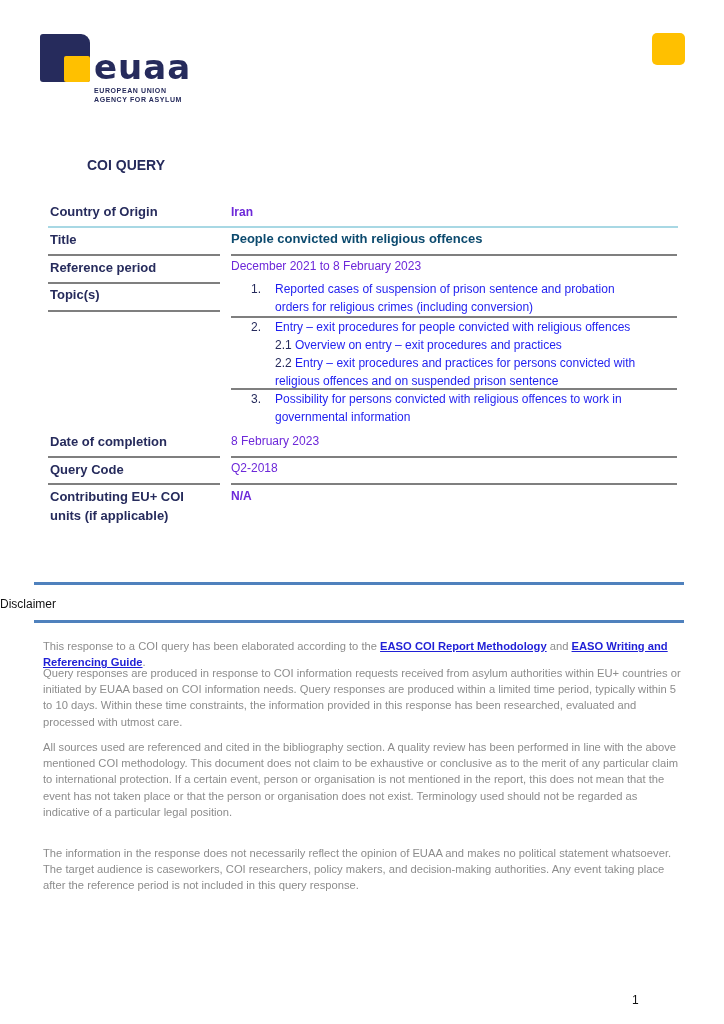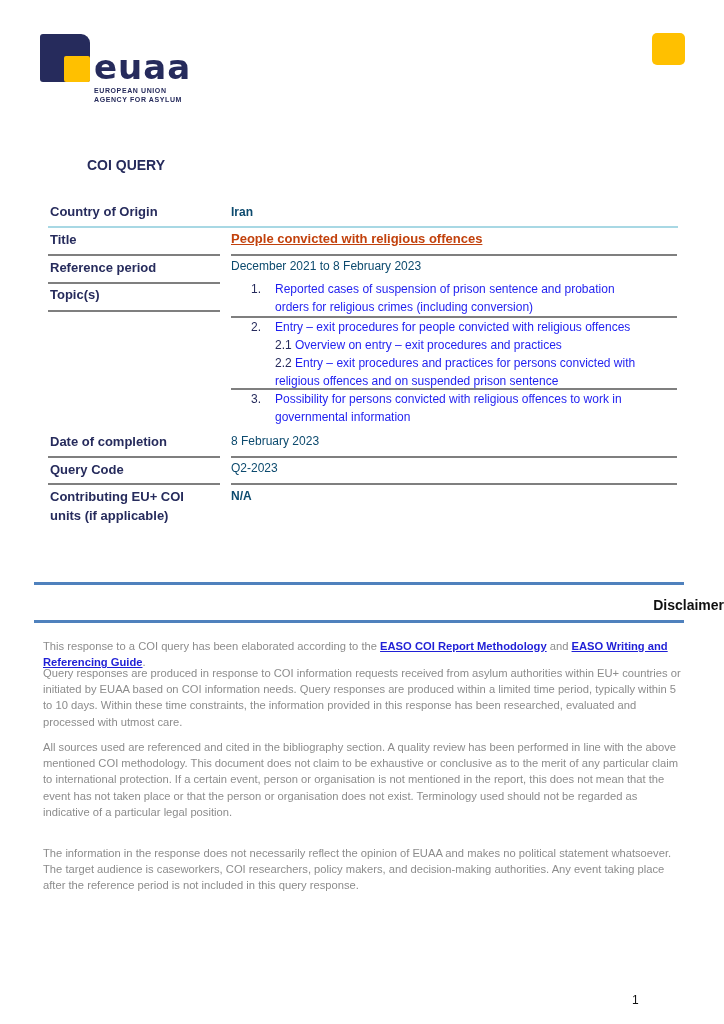--- a/index.html
+++ b/index.html
@@ -9,33 +9,33 @@
   .logo-mark-yellow { position: absolute; left: 24px; top: 22px; width: 26px; height: 26px; background: #ffc000; border-radius: 2px; }
   .logo-word { position: absolute; left: 54px; top: 16px; font-size: 34px; font-weight: bold; color: #262b5c; letter-spacing: 1px; line-height: 34px; font-family: "DejaVu Sans", sans-serif; }
   .logo-sub { position: absolute; left: 54px; top: 52px; font-size: 7px; font-weight: bold; color: #262b5c; letter-spacing: 0.6px; line-height: 9px; white-space: nowrap; }
   .corner-badge { position: absolute; left: 652px; top: 33px; width: 33px; height: 32px; background: #ffc000; border-radius: 5px; }
 
   .query-title { position: absolute; left: 87px; top: 157px; font-size: 14px; font-weight: bold; color: #262b5c; }
 
   .meta { position: absolute; left: 48px; top: 200px; width: 628px; }
   .row { position: absolute; left: 0; width: 628px; }
   .lbl { position: absolute; left: 2px; font-size: 13px; font-weight: bold; color: #262b5c; line-height: 19px; }
-  .val { position: absolute; left: 183px; font-size: 12px; color: #0c4a6e; line-height: 18px; }
+  .val { position: absolute; left: 183px; font-size: 12px; color: #6d28d9; line-height: 18px; }
   .val.bold { font-weight: bold; }
-  .val.blue { color: #c2410c; text-decoration: underline; }
+  .val.blue { color: #0c4a6e; }
   .hline { position: absolute; height: 2px; background: #7f7f7f; }
   .hline.light { background: #a8d8e4; }
 
   .topic-item { position: absolute; left: 183px; width: 445px; font-size: 12px; line-height: 18px; color: #1f1ff0; }
   .topic-num { position: absolute; left: 20px; color: #262b5c; }
   .topic-text { position: absolute; left: 44px; width: 400px; }
   .sub-num { color: #262b5c; }
 
   .disc-bar { position: absolute; left: 34px; width: 650px; height: 3px; background: #4f81bd; }
-  .disc-title { position: absolute; left: 0; width: 724px; top: 597px; text-align: right; font-size: 14px; font-weight: bold; color: #111; }
+  .disc-title { position: absolute; left: 0; width: 724px; top: 597px; text-align: left; font-size: 12px; font-weight: normal; color: #111; }
   .disc-p { position: absolute; left: 43px; width: 640px; font-size: 11.2px; line-height: 16.2px; color: #8c8c8c; }
   .disc-p a { color: #1f1fd6; text-decoration: underline; font-weight: bold; }
   .page-num { position: absolute; left: 632px; top: 993px; font-size: 12px; color: #111; }
 </style>
 </head>
 <body>
 
 <div class="logo">
   <div class="logo-mark"></div>
   <div class="logo-mark-yellow"></div>
@@ -105,21 +105,21 @@
 
   <div class="row" style="top:232px;">
     <div class="lbl" style="top:0px;">Date of completion</div>
     <div class="val" style="top:0px;">8 February 2023</div>
   </div>
   <div class="hline" style="top:256px; left:0; width:172px;"></div>
   <div class="hline" style="top:256px; left:183px; width:446px;"></div>
 
   <div class="row" style="top:259px;">
     <div class="lbl" style="top:1px;">Query Code</div>
-    <div class="val" style="top:0px;">Q2-2023</div>
+    <div class="val" style="top:0px;">Q2-2018</div>
   </div>
   <div class="hline" style="top:283px; left:0; width:172px;"></div>
   <div class="hline" style="top:283px; left:183px; width:446px;"></div>
 
   <div class="row" style="top:287px;">
     <div class="lbl" style="top:0px;">
       <div>Contributing EU+ COI</div>
       <div>units (if applicable)</div>
     </div>
     <div class="val bold" style="top:0px;text-align:right;">N/A</div>

